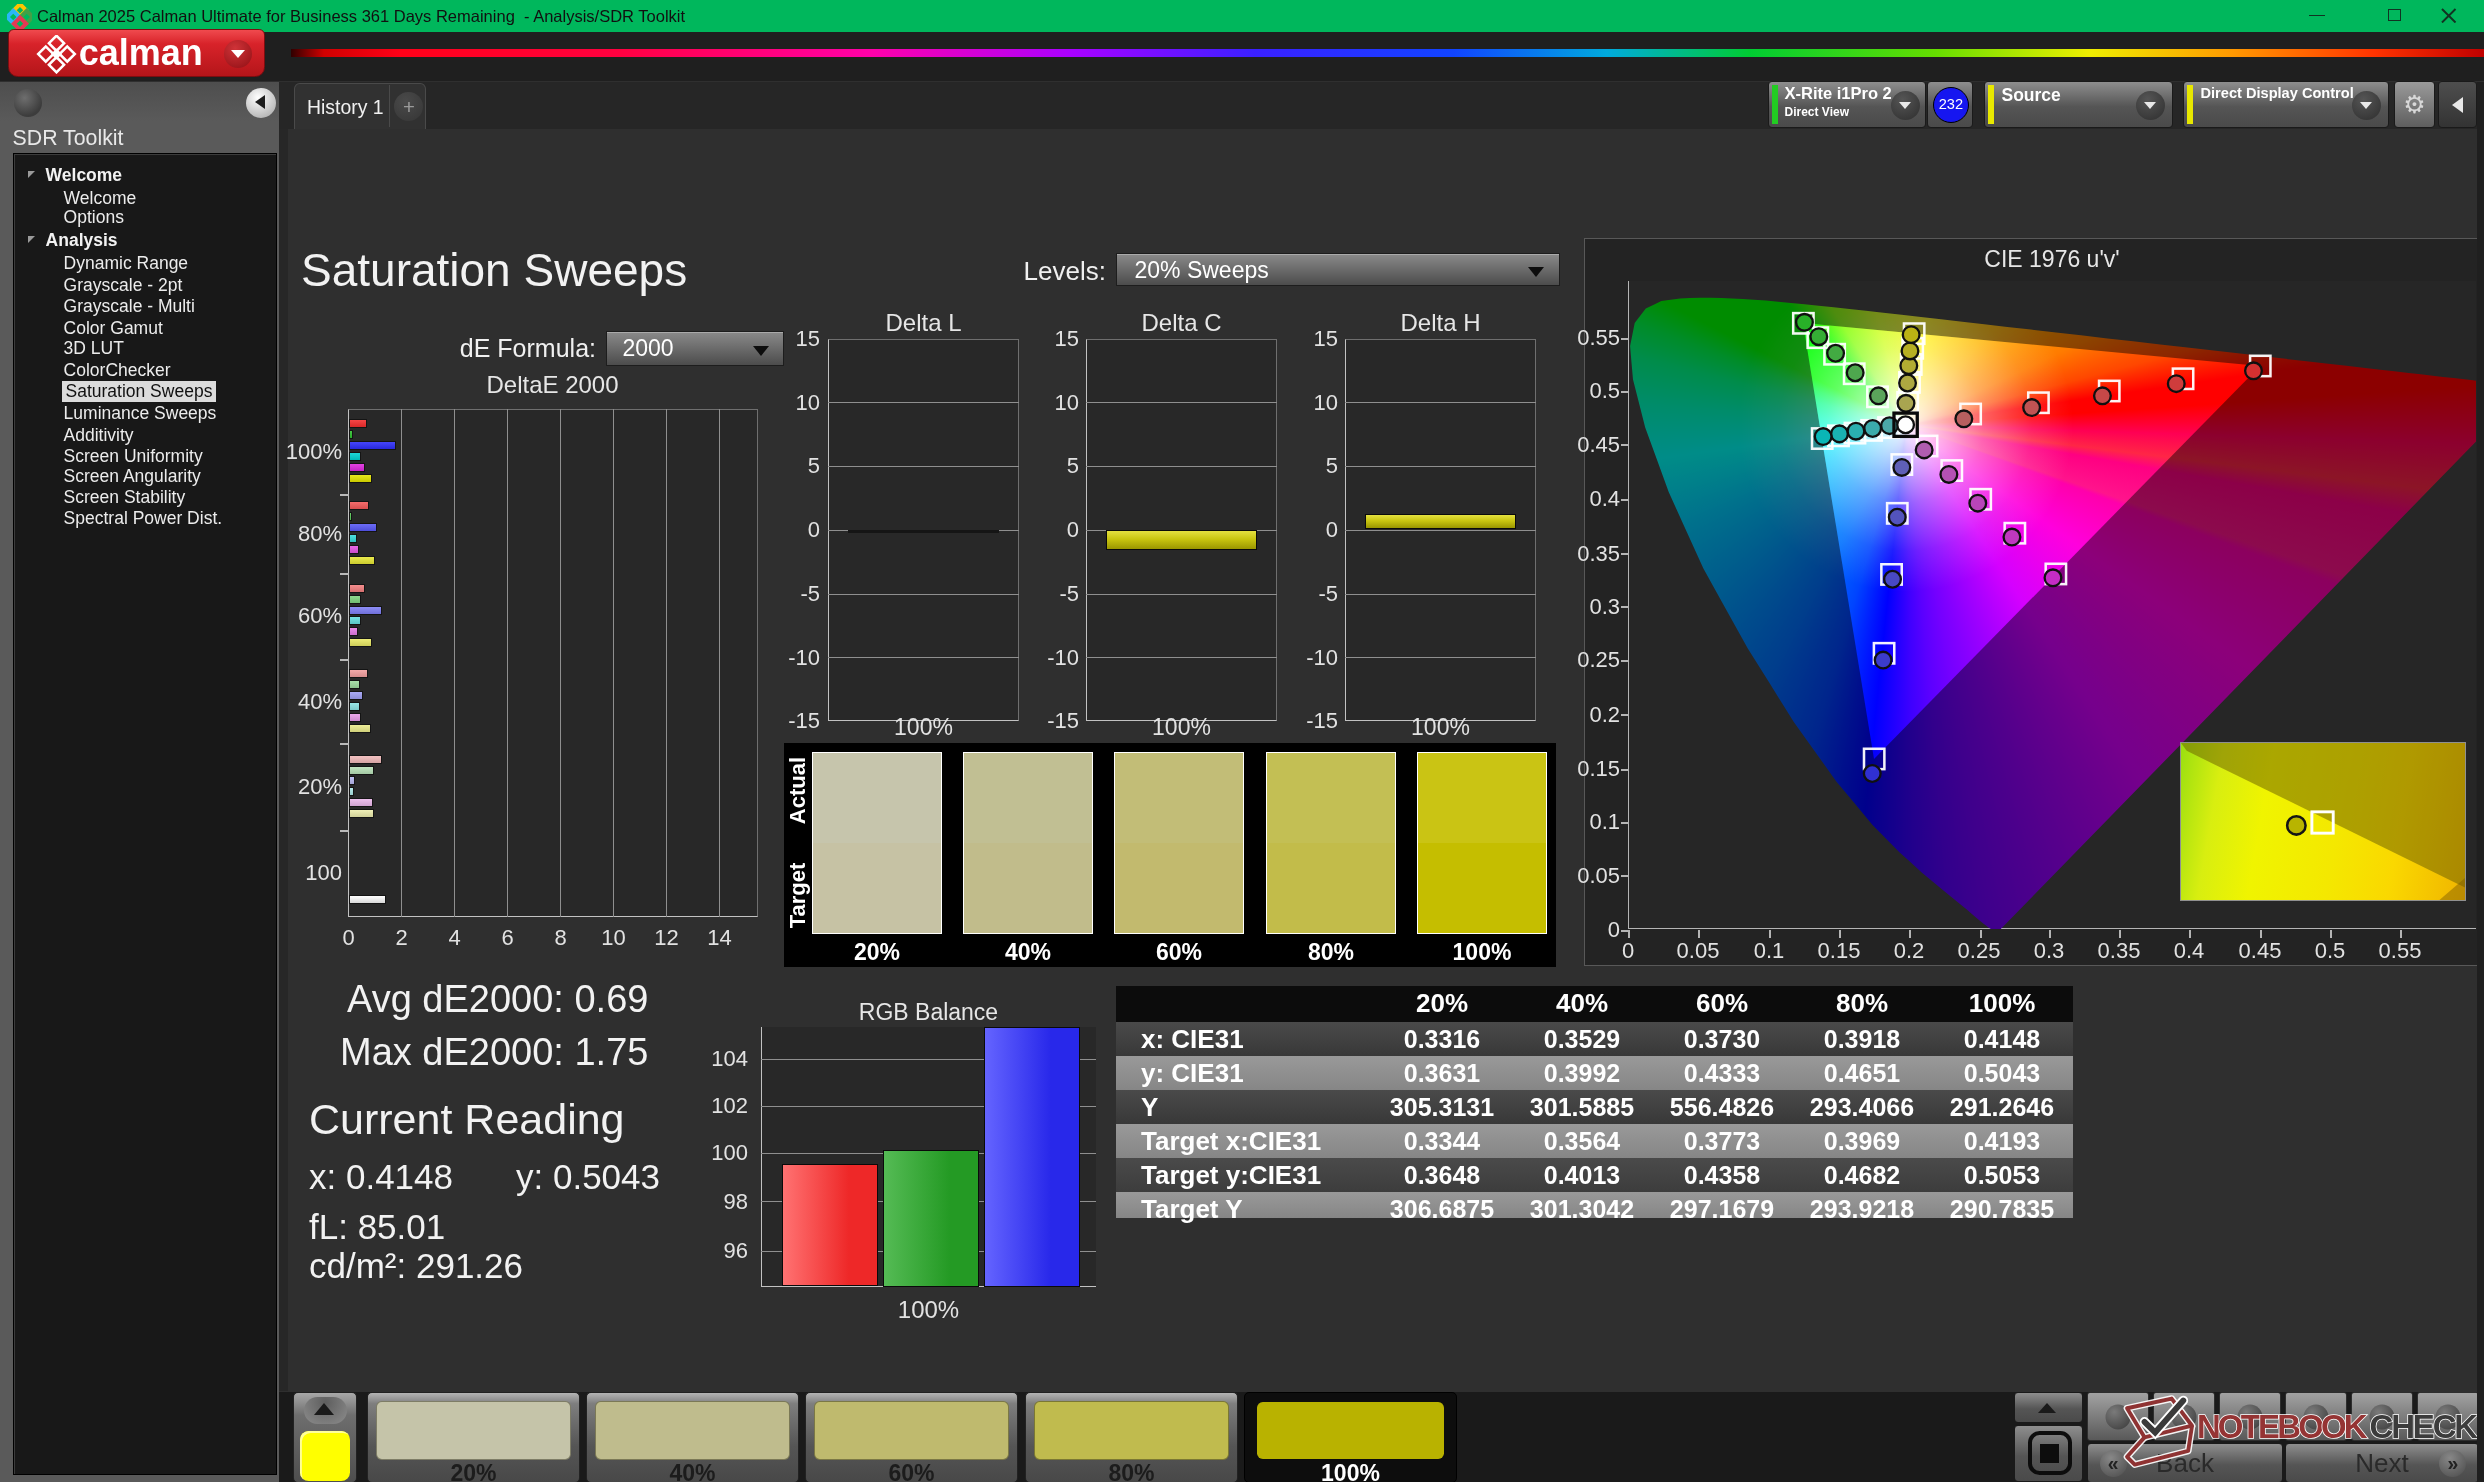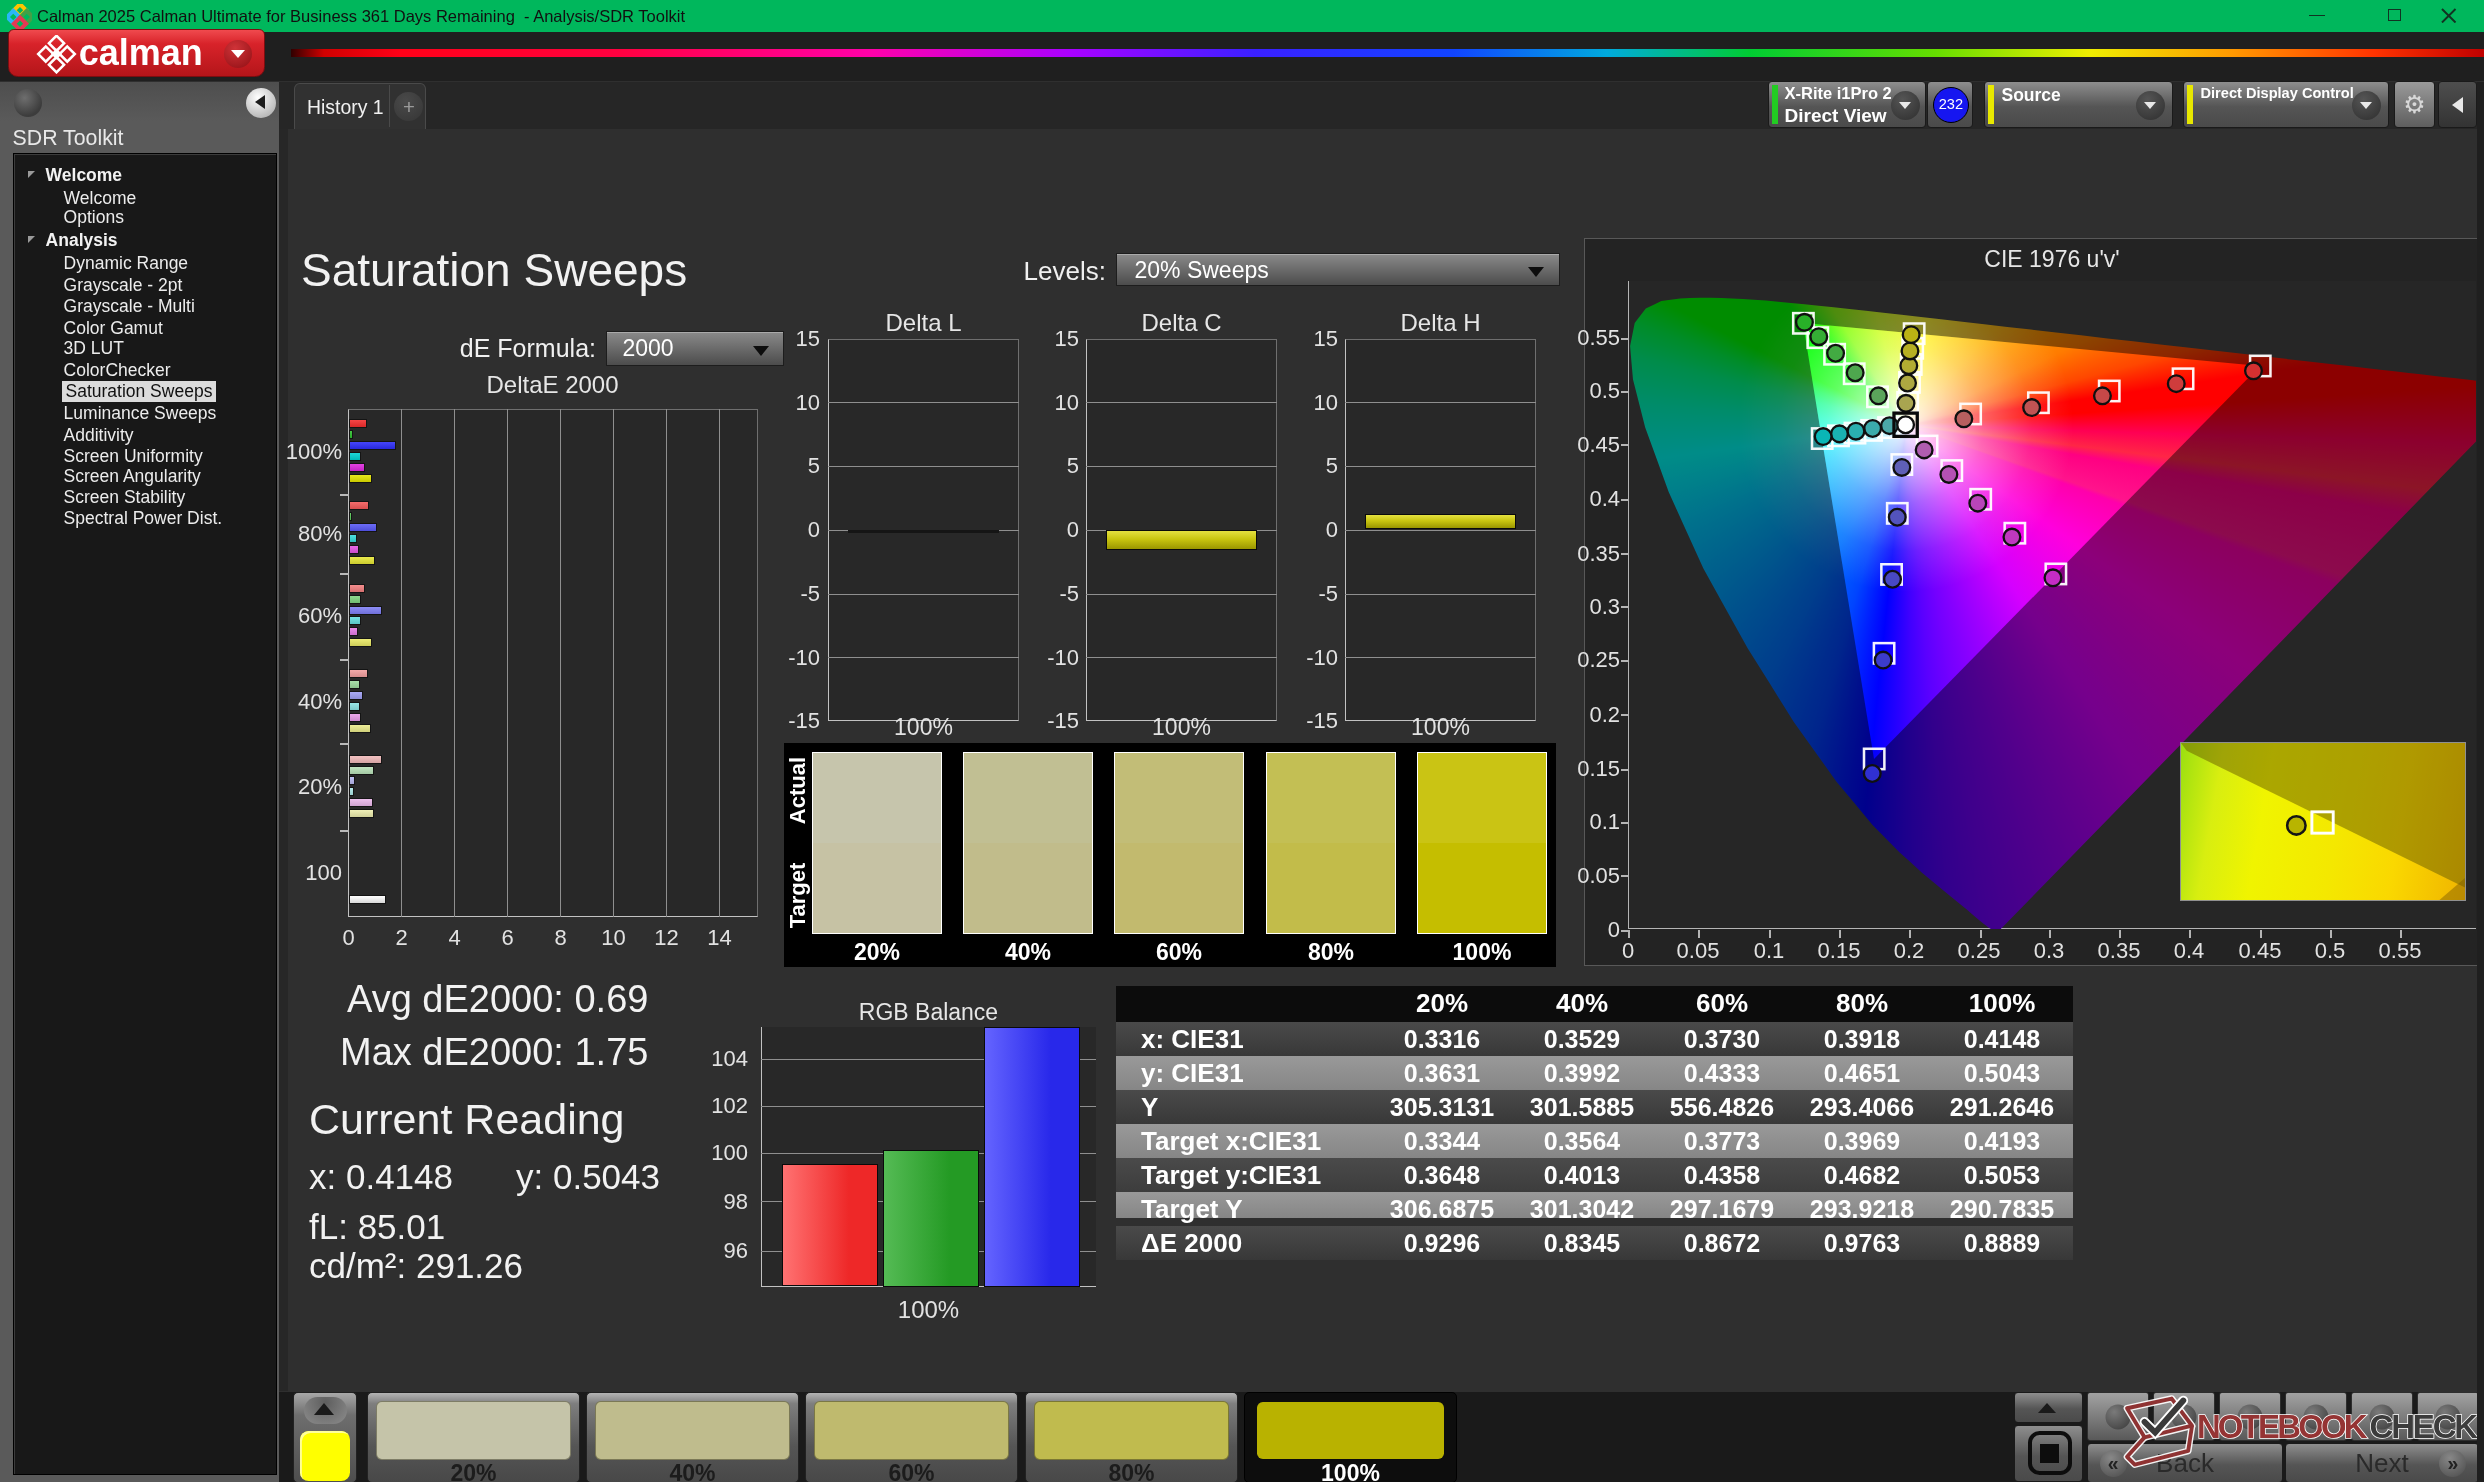--- a/index.html
+++ b/index.html
@@ -88,21 +88,21 @@
 <div class="abs" style="left:279px;top:82px;width:2205px;height:48px;background:#262626"></div>
 <div class="abs" style="left:294px;top:83px;width:132px;height:46px;background:#313131;border:1px solid #4a4a4a;border-bottom:none;border-radius:5.8px 5.8px 0 0"></div>
 <div class="abs" style="left:307px;top:96px;color:#f0f0f0;font-size:19.4px">History 1</div>
 <div class="abs" style="left:389px;top:85px;width:1px;height:42px;background:#4a4a4a"></div>
 <div class="abs" style="left:394px;top:92px;width:29px;height:29px;border-radius:14.6px;background:radial-gradient(circle at 40% 32%,#4a4a4a,#353535)"></div>
 <div class="abs" style="left:403px;top:96px;color:#9a9a9a;font-size:20.4px">+</div>
 
 <div class="gbtn" style="left:1768px;top:81px;width:158px;height:47px">
  <div class="abs" style="left:2.9px;top:2.9px;width:5.8px;height:39px;background:#22cc22"></div>
  <div class="abs" style="left:15.5px;top:1.9px;color:#fff;font-size:16.5px;font-weight:bold">X-Rite i1Pro 2</div>
- <div class="abs" style="left:15.5px;top:23px;color:#fff;font-size:19px;font-weight:bold">Direct View</div>
+ <div class="abs" style="left:15.5px;top:23px;color:#fff;font-size:12px;font-weight:bold">Direct View</div>
  <div class="abs" style="left:122px;top:8.7px;width:29px;height:29px;border-radius:14.6px;background:radial-gradient(circle at 40% 30%,#555,#2e2e2e)">
   <div class="abs" style="left:7.8px;top:11.6px;width:0;height:0;border-left:6.8px solid transparent;border-right:6.8px solid transparent;border-top:7.8px solid #e8e8e8"></div>
  </div>
 </div>
 <div class="gbtn" style="left:1927px;top:81px;width:46px;height:47px">
  <div class="abs" style="left:4.9px;top:4.9px;width:36px;height:36px;border-radius:18.4px;background:#1616f0;border:1px solid #000"></div>
  <div class="abs" style="left:4.9px;top:13.6px;width:36px;text-align:center;color:#fff;font-size:14.6px">232</div>
 </div>
 <div class="gbtn" style="left:1984px;top:81px;width:189px;height:47px">
  <div class="abs" style="left:2.9px;top:2.9px;width:5.8px;height:39px;background:#e8e800"></div>
@@ -479,28 +479,20 @@
       <div class="tval">0.5053</div>
     </div>
 <div class="trow" style="top:206px;height:26px;background:linear-gradient(180deg,#999999,#868686)">
       <div class="tlab">Target Y</div>
       <div class="tval">306.6875</div>
       <div class="tval">301.3042</div>
       <div class="tval">297.1679</div>
       <div class="tval">293.9218</div>
       <div class="tval">290.7835</div>
     </div>
-<div class="trow" style="top:240px;height:34px;background:linear-gradient(180deg,#4a4a4a,#383838)">
-      <div class="tlab">ΔE 2000</div>
-      <div class="tval">0.9296</div>
-      <div class="tval">0.8345</div>
-      <div class="tval">0.8672</div>
-      <div class="tval">0.9763</div>
-      <div class="tval">0.8889</div>
-    </div>
 </div>
 
 <div class="abs" style="left:279px;top:1392px;width:2205px;height:91px;background:#1a1a1a"></div>
 <div class="abs" style="left:293px;top:1392px;width:64px;height:91px;background:linear-gradient(180deg,#a8a8a8,#6e6e6e 25%,#4e4e4e);border:1px solid #222;border-radius:4.9px">
  <div class="abs" style="left:9.7px;top:3.9px;width:43px;height:27px;border-radius:13.6px;background:radial-gradient(circle at 50% 20%,#5e5e5e,#8c8c8c)"></div>
  <div class="abs" style="left:20.4px;top:9.7px;width:0;height:0;border-left:10.7px solid transparent;border-right:10.7px solid transparent;border-bottom:12.6px solid #1a1a1a"></div>
  <div class="abs" style="left:5.8px;top:38px;width:50px;height:50px;background:#ffff00;border-radius:8.7px;box-shadow:inset 1.9px 1.9px 0 #ffff99"></div>
 </div>
 <div class="sweepbtn" style="left:367px">
     <div style="position:absolute;left:7.8px;top:7.8px;right:7.8px;height:59px;background:#c5c4a9;border-radius:5.8px;border:1px solid rgba(40,40,20,.45)"></div>

